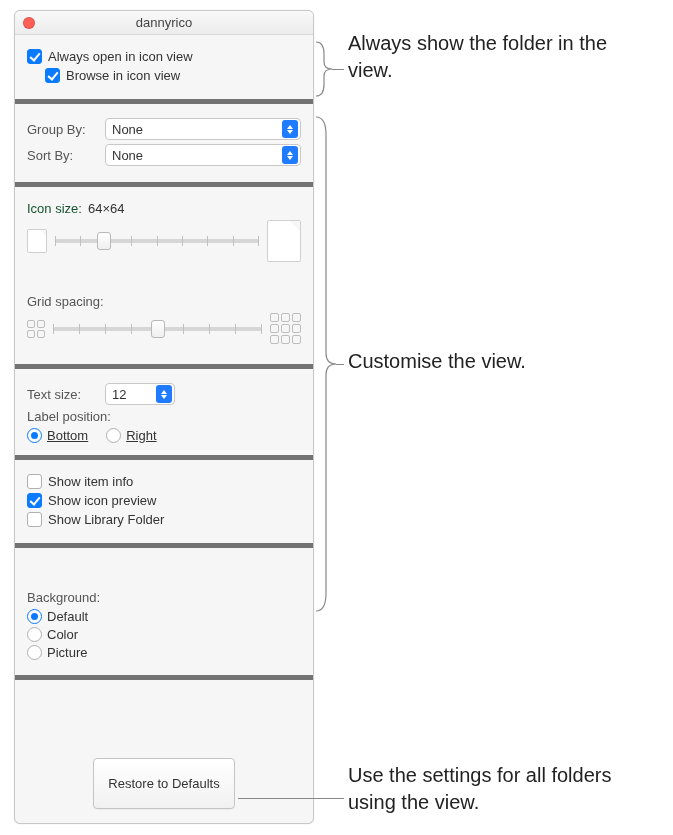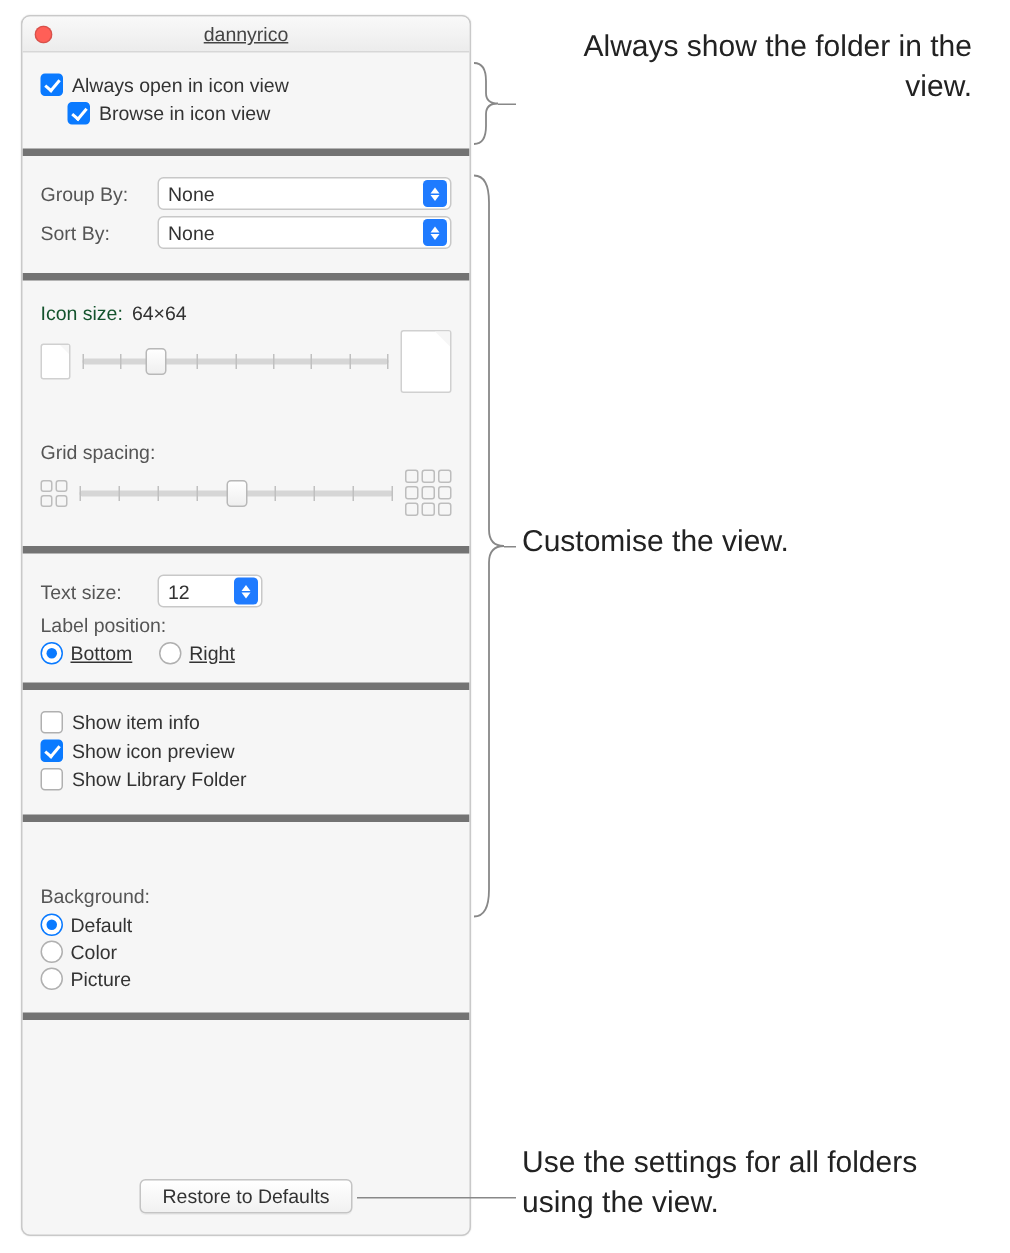--- a/index.html
+++ b/index.html
@@ -26,21 +26,20 @@
   }
   .titlebar {
     height: 24px;
     background: linear-gradient(#f9f9f9,#ececec);
     border-bottom: 1px solid #d7d7d7;
     position: relative;
     text-align: center;
     line-height: 24px;
     font-size: 13px;
     color: #444;
-    text-decoration: underline;
   }
   .close-btn {
     position: absolute;
     left: 8px; top: 6px;
     width: 12px; height: 12px;
     border-radius: 50%;
     background: #ff5f57;
     border: 0.5px solid rgba(0,0,0,0.15);
   }
   .section {
@@ -192,37 +191,37 @@
   .radiorow .opt { display: flex; align-items: center; text-decoration: underline; }
   .stack .opt { display: flex; align-items: center; margin: 3px 0; }
   .footer {
     position: absolute;
     bottom: 14px;
     left: 0; right: 0;
     text-align: center;
   }
   .pushbtn {
     display: inline-block;
-    padding: 3px 14px;
+    padding: 17px 14px;
     background: linear-gradient(#fff,#f1f1f1);
     border: 1px solid #c4c4c4;
     border-radius: 4px;
     font-size: 13px;
     color: #333;
     box-shadow: 0 1px 0 rgba(0,0,0,0.04);
     text-align: center;
   }
   
   .callout {
     position: absolute;
     font-size: 20px;
     color: #222;
     line-height: 1.35;
   }
-  .callout.c1 { left: 348px; top: 18px; width: 300px; text-align: right; }
+  .callout.c1 { left: 348px; top: 30px; width: 300px; }
   .callout.c2 { left: 348px; top: 348px; width: 300px; }
   .callout.c3 { left: 348px; top: 762px; width: 310px; }
   svg.brace { position: absolute; overflow: visible; }
   svg.brace path { stroke: #888; stroke-width: 1.2; fill: none; }
   .line {
     position: absolute;
     height: 1px;
     background: #888;
   }
 </style>

